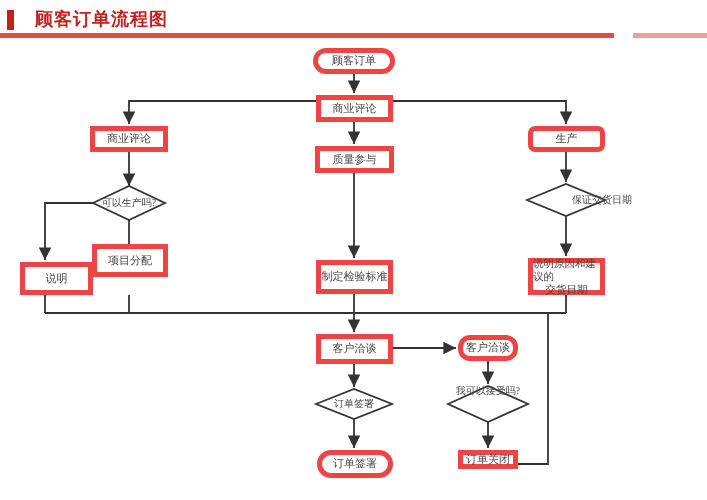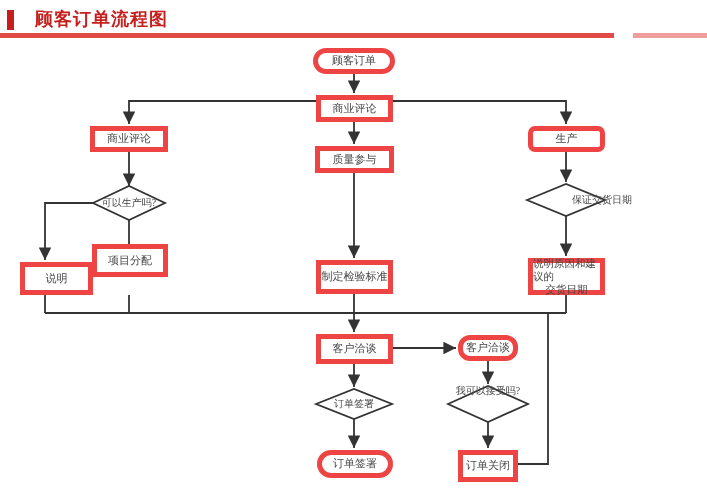--- a/index.html
+++ b/index.html
@@ -137,21 +137,21 @@
   </div>
 
   <div class="node" style="left:458px;top:335px;width:60px;height:26px;border-radius:12px;">
     <span>客户洽谈</span>
   </div>
 
   <div class="node stadium" style="left:317px;top:450px;width:76px;height:28px;">
     <span>订单签署</span>
   </div>
 
-  <div class="node" style="left:458px;top:450px;width:60px;height:32px;">
+  <div class="node" style="left:458px;top:450px;width:60px;height:19px;">
     <span>订单关闭</span>
   </div>
 
   <div class="dlabel" style="left:129px;top:203px;">可以生产吗?</div>
   <div class="dlabel" style="left:566px;top:200px;margin-left:36px;">保证交货日期</div>
   <div class="dlabel" style="left:354px;top:404px;">订单签署</div>
   <div class="dlabel" style="left:488px;top:391px;">我可以接受吗?</div>
 
 </div>
 

